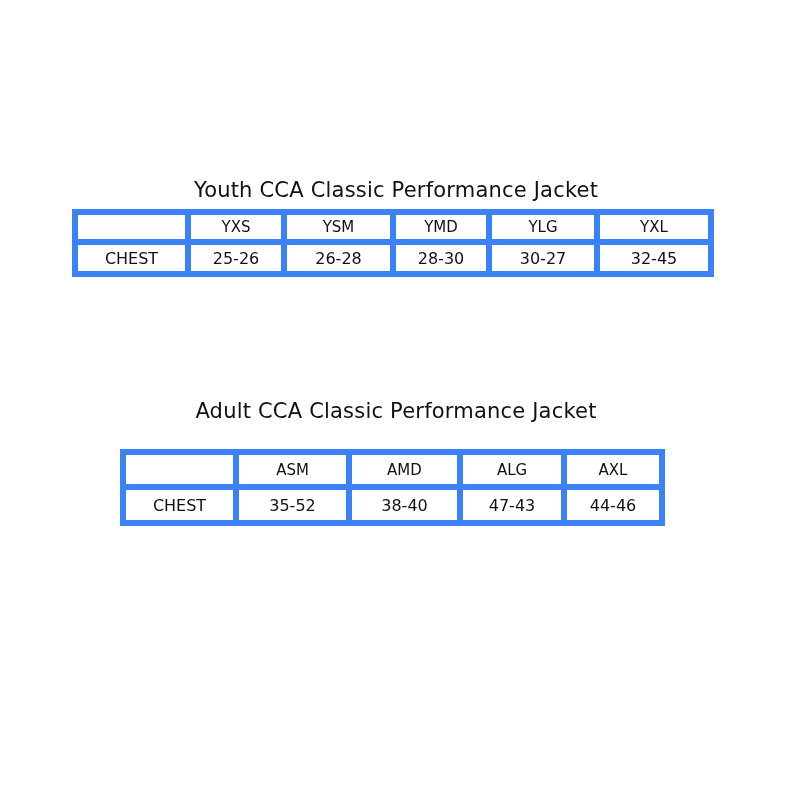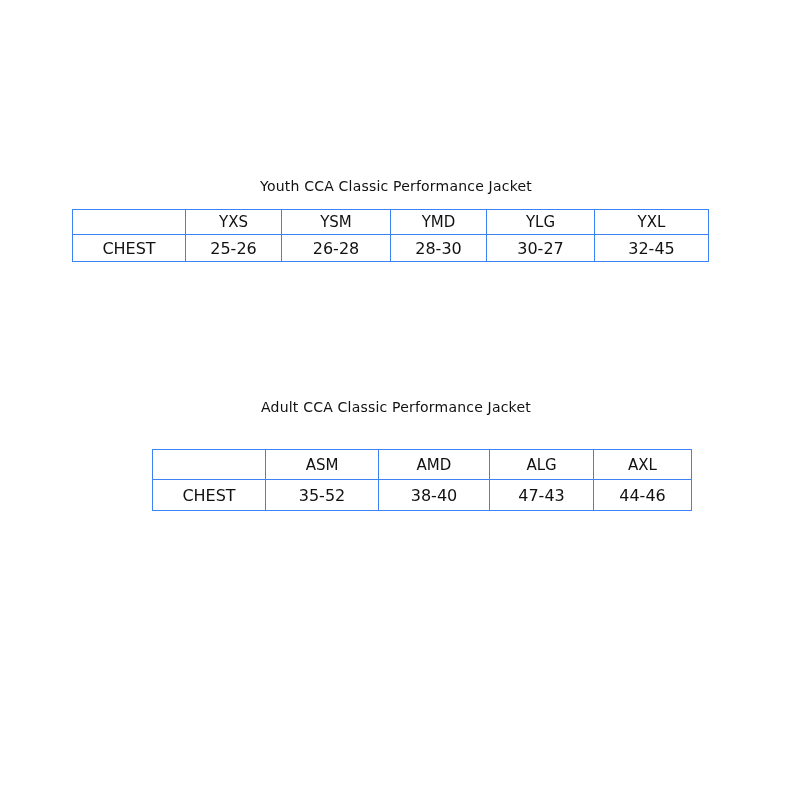--- a/index.html
+++ b/index.html
@@ -1,29 +1,29 @@
 <!DOCTYPE html>
 <html><head>
 <meta charset="utf-8">
 <style>
   html, body { margin: 0; padding: 0; background: #ffffff; }
   body { width: 792px; height: 792px; position: relative; overflow: hidden;
          font-family: "DejaVu Sans", sans-serif; color: #111; }
   .title { position: absolute; left: 0; width: 792px; text-align: center;
-           font-size: 14px; font-weight: normal; letter-spacing: 0.2px; color: #111; }
+           font-size: 21px; font-weight: normal; letter-spacing: 0.2px; color: #111; }
   table.sz { position: absolute; border-collapse: collapse; table-layout: fixed; }
-  table.sz td { border: 1px solid #3b82f6; text-align: center; padding: 0;
+  table.sz td { border: 6px solid #3b82f6; text-align: center; padding: 0;
                 font-size: 15px; color: #111; }
   table.sz td.lbl { font-size: 14px; }
   #youth-title { top: 178px; }
   #youth-table { left: 72px; top: 209px; width: 636px; }
   #youth-table td { height: 24px; }
   #youth-table tr.big td { height: 26px; font-size: 16px; }
   #adult-title { top: 399px; }
-  #adult-table { left: 120px; top: 449px; width: 539px; margin-left: 32px; }
+  #adult-table { left: 120px; top: 449px; width: 539px; }
   #adult-table tr.hdr td { height: 29px; }
   #adult-table tr.big td { height: 30px; font-size: 16px; }
 </style>
 </head>
 <body>
 
 <div class="title" id="youth-title">Youth CCA Classic Performance Jacket</div>
 <table class="sz" id="youth-table">
   <colgroup>
     <col style="width:113px">

